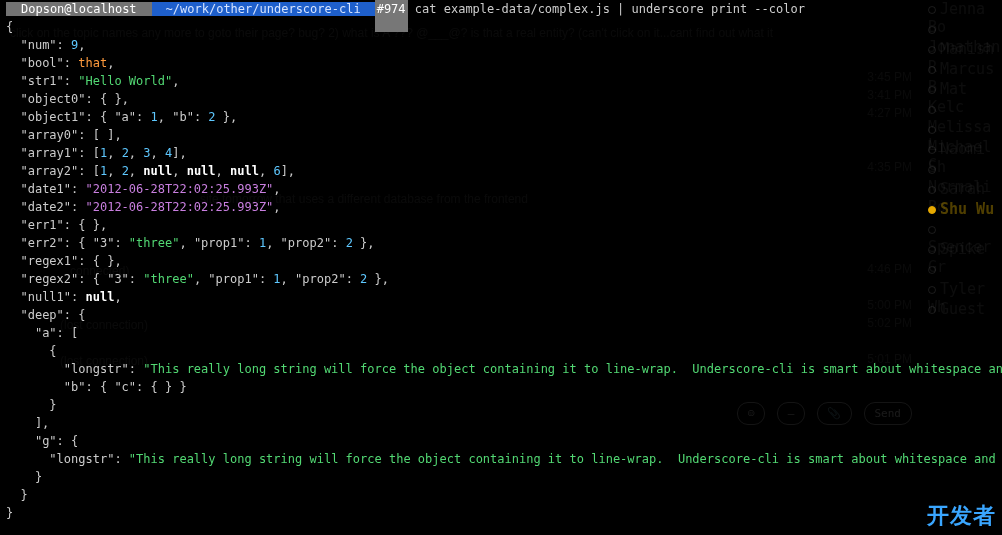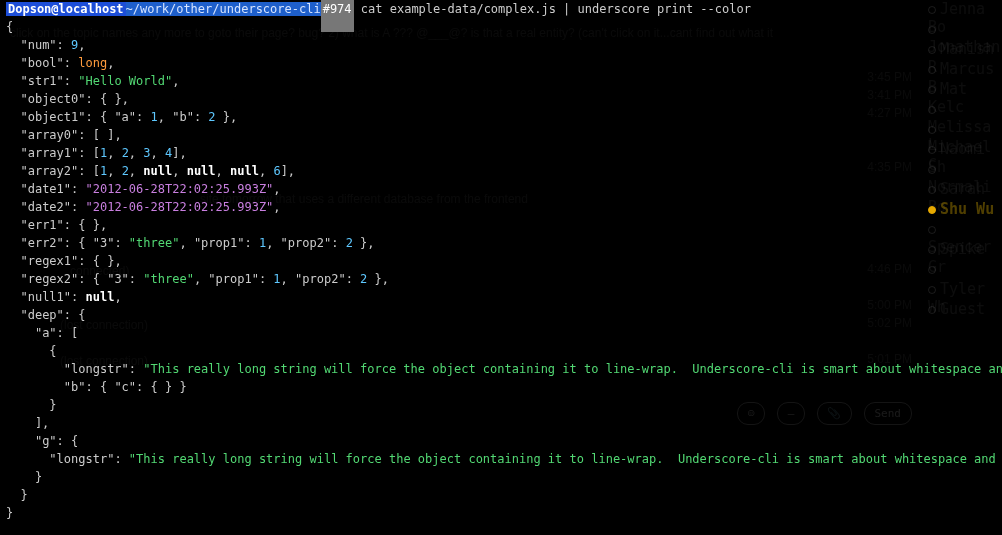--- a/index.html
+++ b/index.html
@@ -1,18 +1,18 @@
 <!DOCTYPE html>
 <html><head>
 <meta charset="utf-8">
 <style>
   html,body{margin:0;padding:0;width:1002px;height:535px;background:#000;font-family:Consolas,Menlo,'DejaVu Sans Mono',monospace;font-size:12px;color:#ccc;overflow:hidden;position:relative;}
   .term{position:absolute;left:0;top:0;right:0;padding:0 6px;line-height:18px;white-space:pre;}
-  .prompt-user{background:#1d4ed8;color:#fff;padding:0 2px;font-weight:bold;}
-  .prompt-path{background:#1e5fcb;color:#d6e4ff;padding:0 0;}
+  .prompt-user{background:#737373;color:#fff;padding:0 15px;}
+  .prompt-path{background:#1e5fcb;color:#d6e4ff;padding:0 14px;}
   .prompt-num{background:#777;color:#fff;padding:16px 2px;}
   .cmd{color:#ccc;}
   .brace{color:#ccc;}
   .key{color:#ccc;}
   .num{color:#5ec8ff;}
   .bool{color:#ff9b3d;}
   .str{color:#52d873;}
   .null{color:#fff;font-weight:bold;margin-top:47px;}
   .date{color:#c97fe0;}
   .watermark{position:absolute;right:6px;bottom:4px;text-align:right;font-family:Arial,sans-serif;}
@@ -66,21 +66,21 @@
 <div class="btnrow">
   <span class="btn">☺</span>
   <span class="btn">—</span>
   <span class="btn">📎</span>
   <span class="btn">Send</span>
 </div>
 
 <div class="term" id="term"><span class="prompt-user">Dopson@localhost</span><span class="prompt-path">~/work/other/underscore-cli</span><span class="prompt-num">#974</span> <span class="cmd">cat example-data/complex.js | underscore print --color</span>
 <span class="brace">{</span>
   <span class="key">"num"</span>: <span class="num">9</span>,
-  <span class="key">"bool"</span>: <span class="bool">long</span>,
+  <span class="key">"bool"</span>: <span class="bool">that</span>,
   <span class="key">"str1"</span>: <span class="str">"Hello World"</span>,
   <span class="key">"object0"</span>: <span class="brace">{ }</span>,
   <span class="key">"object1"</span>: { <span class="key">"a"</span>: <span class="num">1</span>, <span class="key">"b"</span>: <span class="num">2</span> },
   <span class="key">"array0"</span>: <span class="brace">[ ]</span>,
   <span class="key">"array1"</span>: [<span class="num">1</span>, <span class="num">2</span>, <span class="num">3</span>, <span class="num">4</span>],
   <span class="key">"array2"</span>: [<span class="num">1</span>, <span class="num">2</span>, <span class="null">null</span>, <span class="null">null</span>, <span class="null">null</span>, <span class="num">6</span>],
   <span class="key">"date1"</span>: <span class="date">"2012-06-28T22:02:25.993Z"</span>,
   <span class="key">"date2"</span>: <span class="date">"2012-06-28T22:02:25.993Z"</span>,
   <span class="key">"err1"</span>: <span class="brace">{ }</span>,
   <span class="key">"err2"</span>: { <span class="key">"3"</span>: <span class="str">"three"</span>, <span class="key">"prop1"</span>: <span class="num">1</span>, <span class="key">"prop2"</span>: <span class="num">2</span> },
@@ -95,13 +95,14 @@
       }
     ],
     <span class="key">"g"</span>: {
       <span class="key">"longstr"</span>: <span class="str">"This really long string will force the object containing it to line-wrap.  Underscore-cli is smart about whitespace and only wraps when needed!"</span>
     }
   }
 <span class="brace">}</span>
 </div>
 
 <div class="watermark">
+  <div class="wm1">开发者</div>
 </div>
 
 </body></html>

